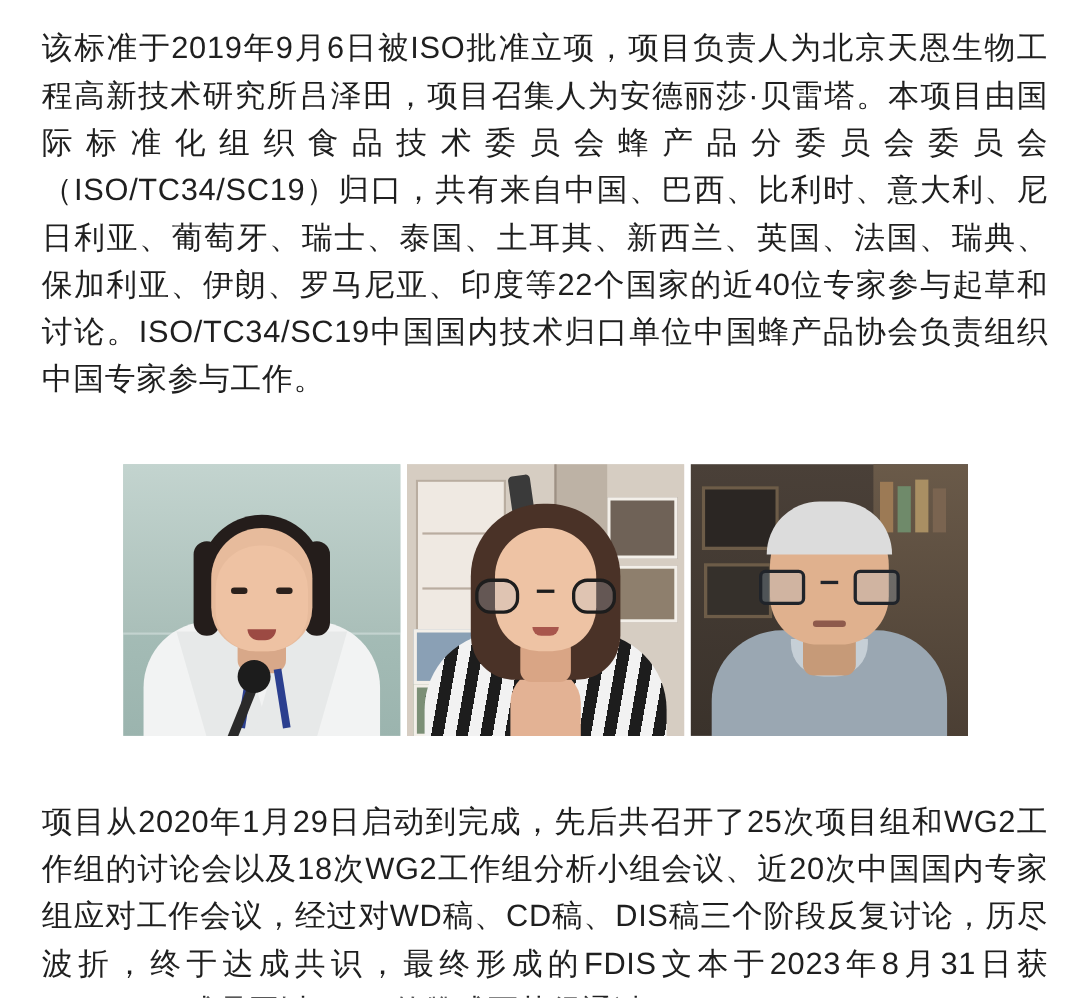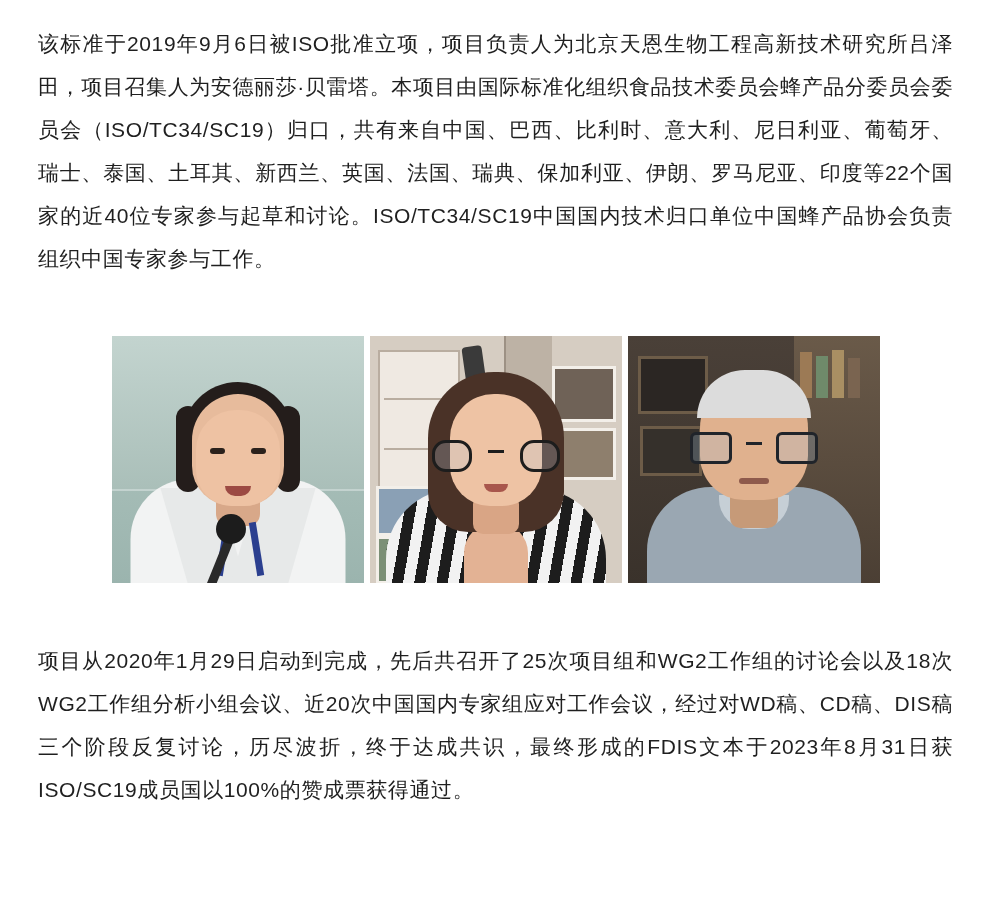--- a/index.html
+++ b/index.html
@@ -15,21 +15,21 @@
     overflow: hidden;
   }
   .page {
     width: 991px;
     height: 907px;
     position: relative;
     box-sizing: border-box;
     padding: 0 38px;
   }
   .para {
-    font-size: 21px;
+    font-size: 28px;
     line-height: 43px;
     letter-spacing: 0.6px;
     color: #1f1f1f;
     text-align: justify;
     text-justify: inter-ideograph;
     margin: 0;
   }
   .para-top {
     padding-top: 22px;
   }

